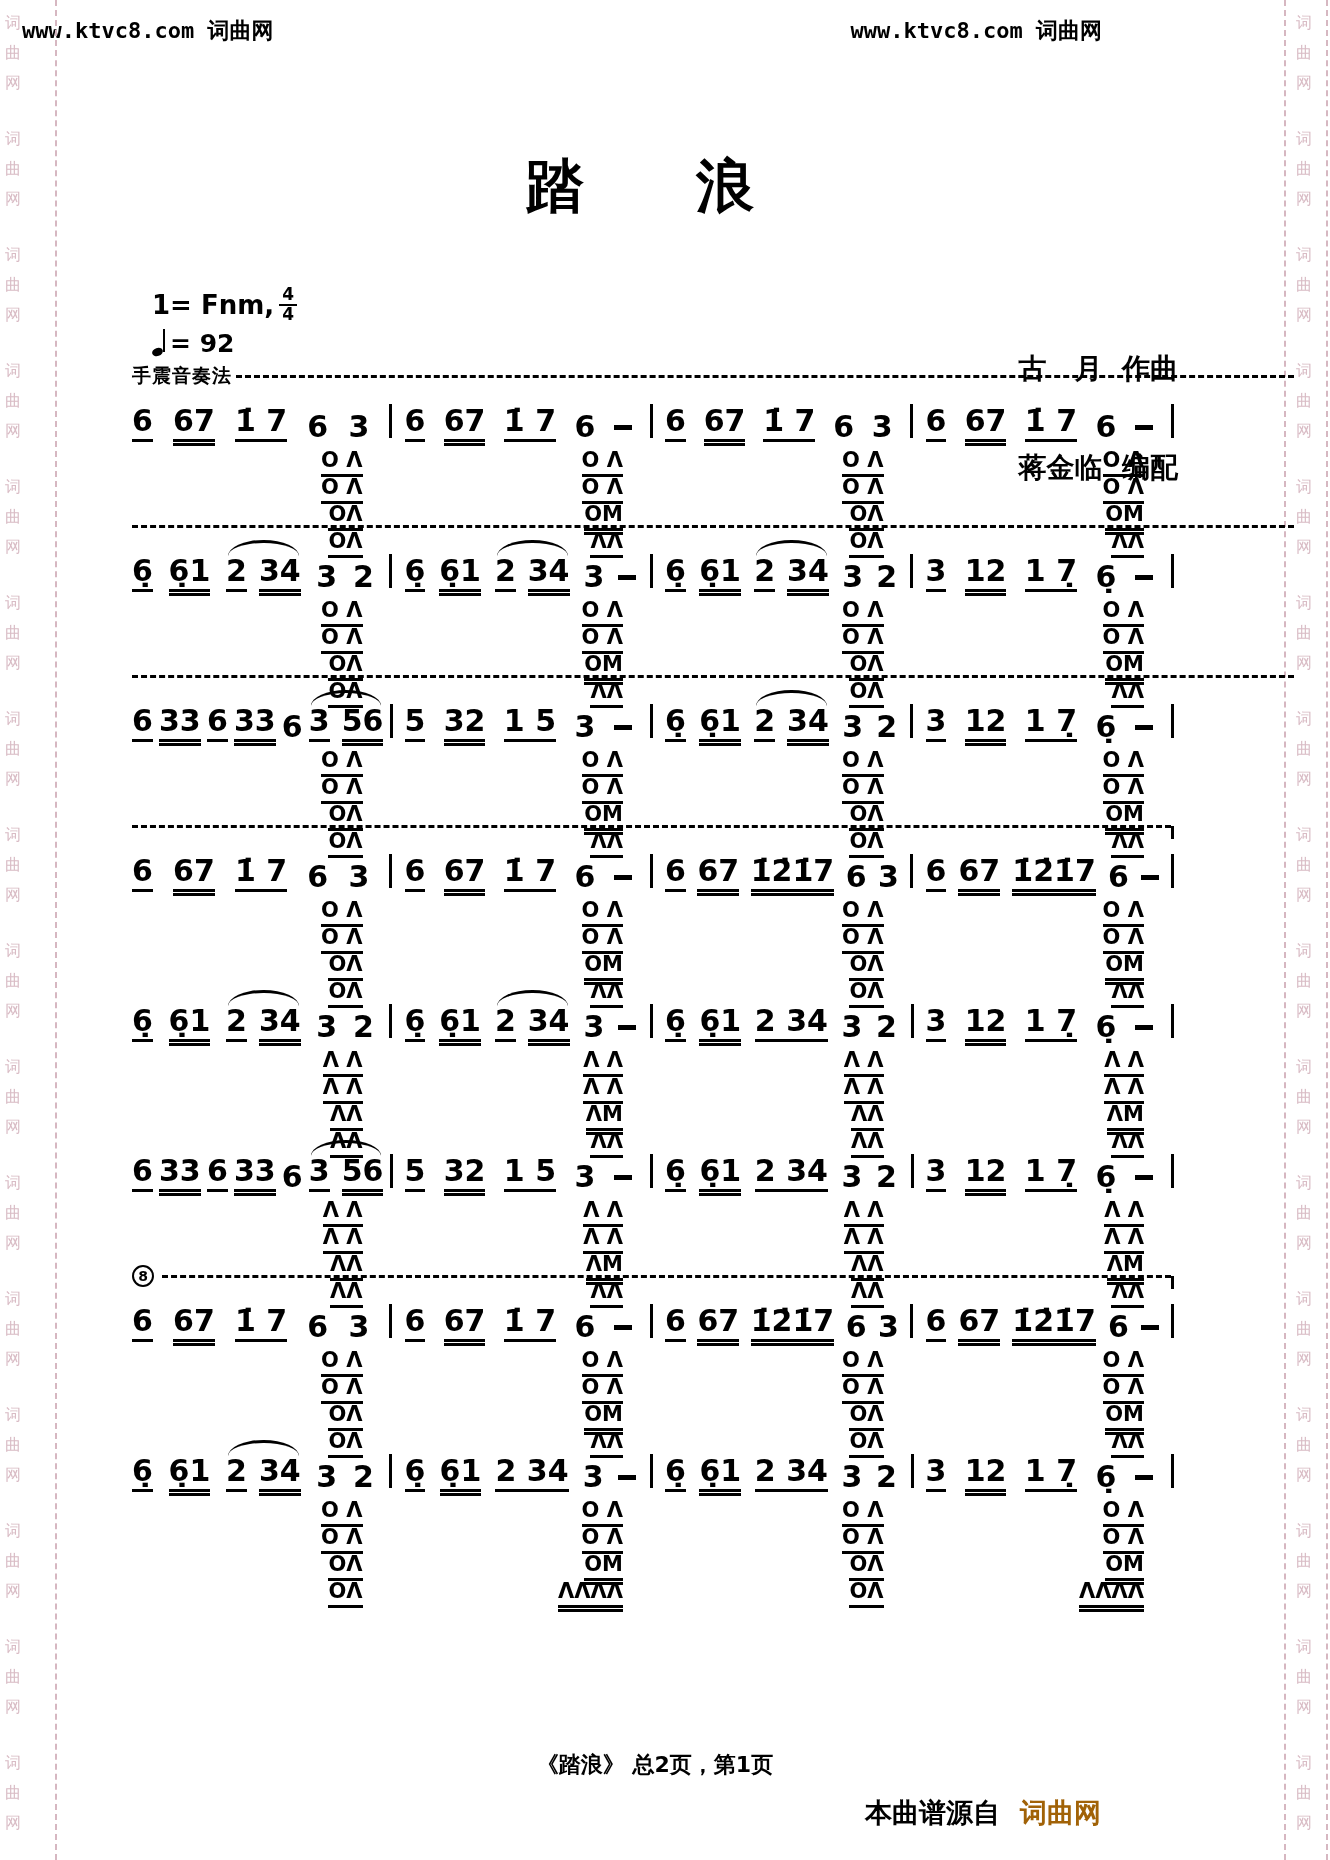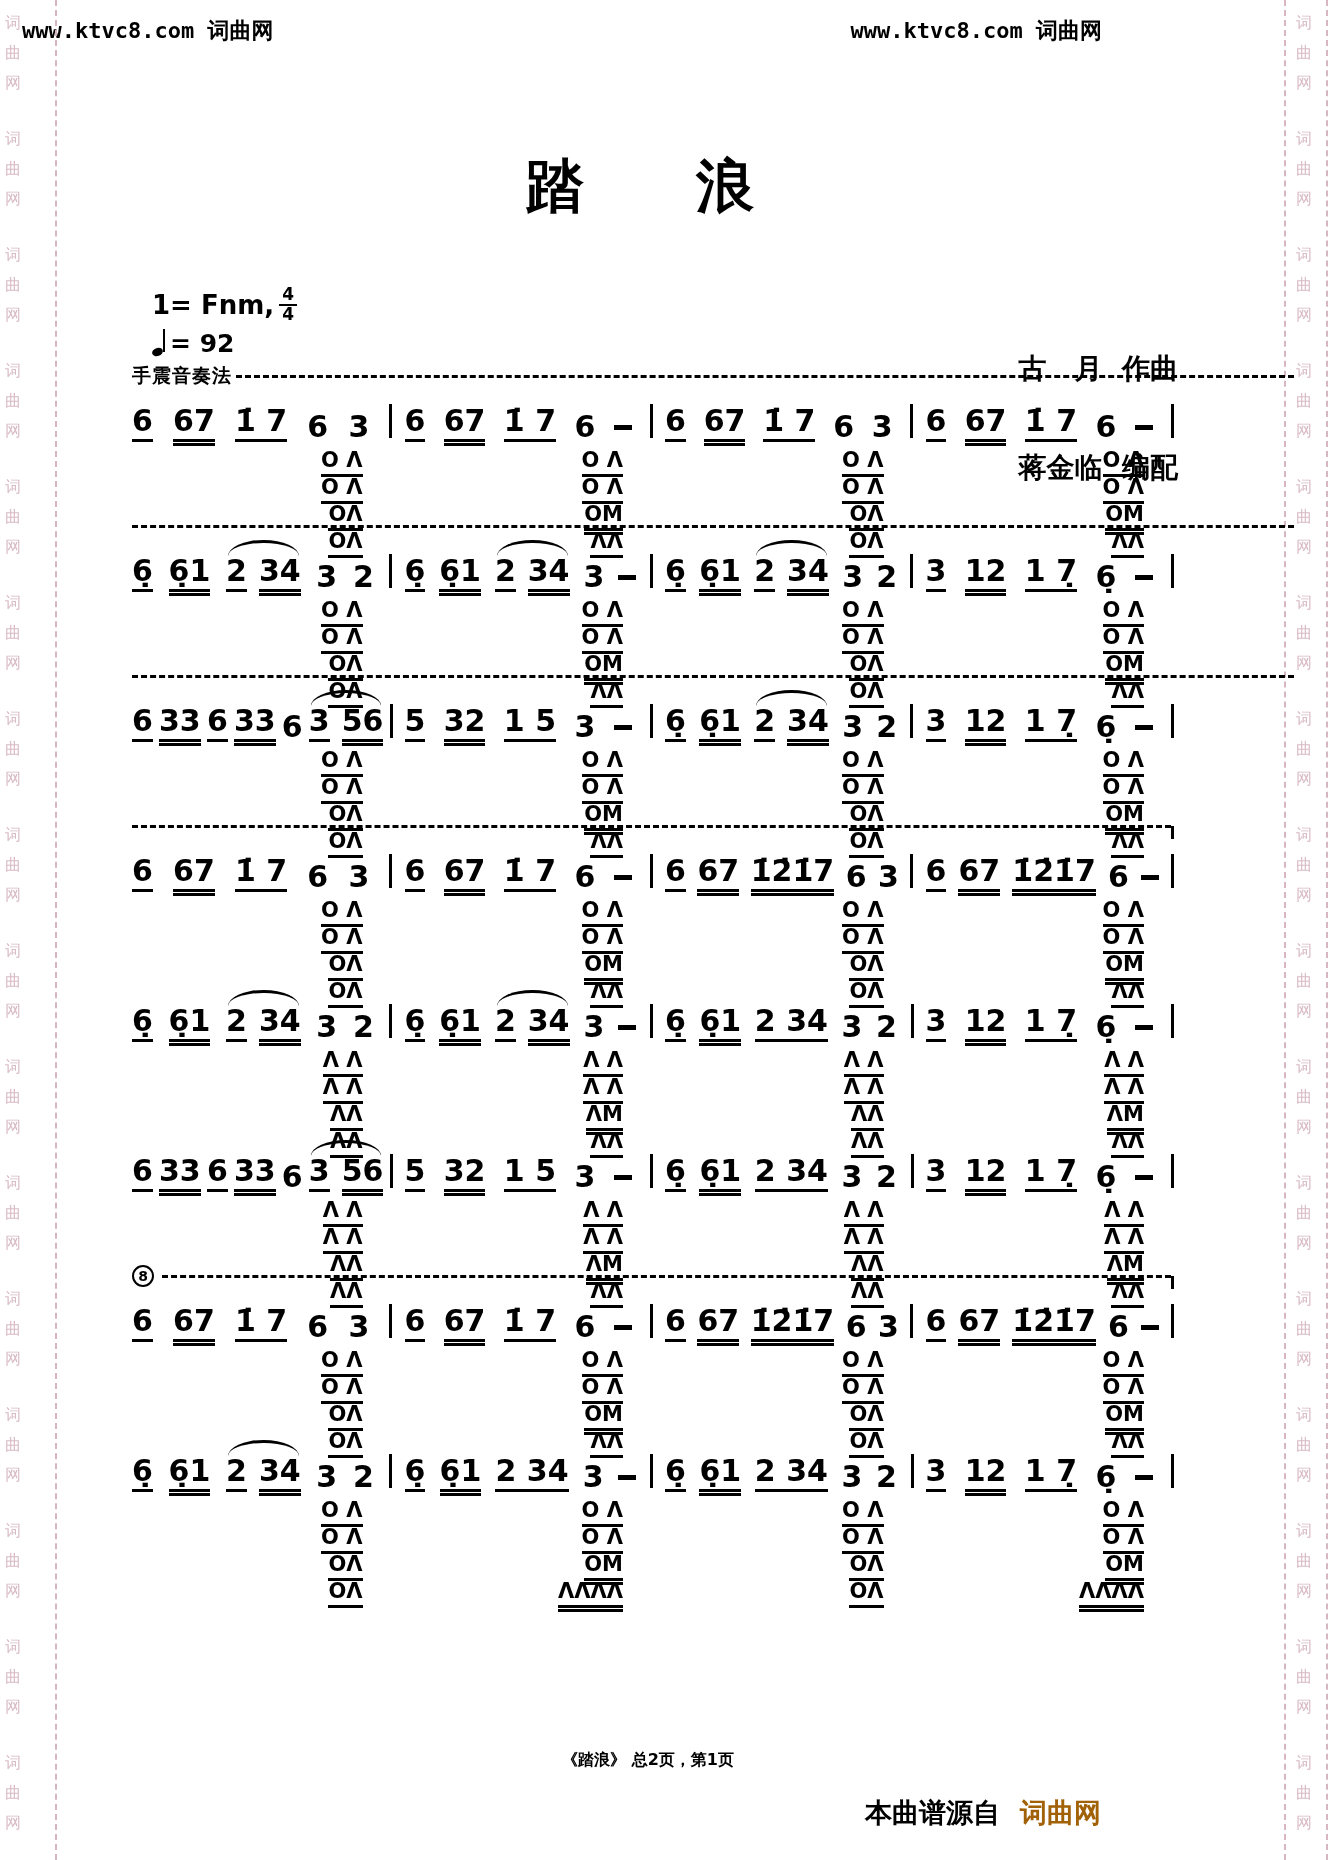--- a/index.html
+++ b/index.html
@@ -71,22 +71,22 @@
   .u1{border-bottom:3px solid #000;padding-bottom:3px;}
   .u2{position:relative;border-bottom:3px solid #000;padding-bottom:3px;}
   .u2::after{content:"";position:absolute;left:0;right:0;bottom:-7px;height:3px;background:#000;}
   .bar{width:3px;height:34px;background:#000;margin-bottom:4px;flex:0 0 auto;}
   .ndash{width:18px;height:5px;background:#000;margin-bottom:12px;flex:0 0 auto;}
   .slur{display:inline-flex;gap:12px;position:relative;align-items:flex-end;}
   .slur::before{content:"";position:absolute;left:2px;right:2px;top:-16px;height:13px;
                 border-top:3px solid #000;border-radius:50% 50% 0 0/100% 100% 0 0;}
 
   
-  .page-info{position:absolute;top:1750px;left:128px;width:1040px;text-align:center;
-             font-size:16px;font-weight:bold;}
+  .page-info{position:absolute;top:1750px;left:135px;width:1040px;text-align:center;
+             font-size:22px;font-weight:bold;}
   .source{position:absolute;top:1795px;right:229px;font-size:27px;font-weight:bold;
           display:flex;align-items:center;}
   .brand{margin-left:20px;}
 </style>
 </head>
 <body>
 
 <div class="page">
 
   <div class="hdr hdr-left">www.ktvc8.com 词曲网</div>

